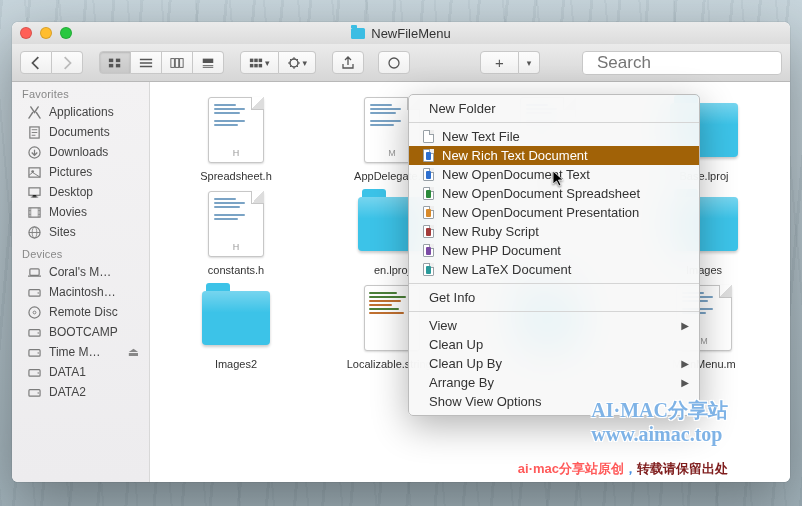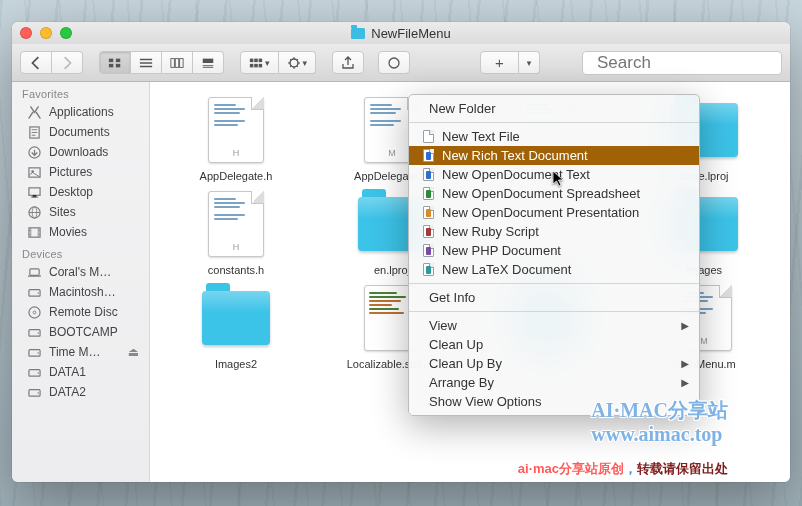--- a/index.html
+++ b/index.html
@@ -271,36 +271,36 @@
             <svg viewBox="0 0 16 14">
               <rect x="2" y="2" width="12" height="8" fill="none" stroke="#7c7c7c" stroke-width="1.3"></rect>
               <path d="M6 10v2h4v-2M4 12h8" stroke="#7c7c7c"></path>
             </svg>
           </span>
           <span>Desktop</span>
         </div>
         <div class="sb-item">
           <span class="ic">
             <svg viewBox="0 0 16 14">
+              <rect x="2" y="2" width="12" height="10" fill="none" stroke="#7c7c7c" stroke-width="1.3"></rect>
+              <path d="M4 2v10M12 2v10M2 5h2M2 9h2M12 5h2M12 9h2" stroke="#7c7c7c" stroke-width="0.8"></path>
+            </svg>
+          </span>
+          <span>Movies</span>
+        </div>
+        <div class="sb-item">
+          <span class="ic">
+            <svg viewBox="0 0 16 14">
               <circle cx="8" cy="7" r="6" fill="none" stroke="#7c7c7c" stroke-width="1.3"></circle>
               <ellipse cx="8" cy="7" rx="2.5" ry="6" fill="none" stroke="#7c7c7c" stroke-width="0.9"></ellipse>
               <path d="M2 7h12" stroke="#7c7c7c"></path>
             </svg>
           </span>
           <span>Sites</span>
         </div>
-        <div class="sb-item">
-          <span class="ic">
-            <svg viewBox="0 0 16 14">
-              <rect x="2" y="2" width="12" height="10" fill="none" stroke="#7c7c7c" stroke-width="1.3"></rect>
-              <path d="M4 2v10M12 2v10M2 5h2M2 9h2M12 5h2M12 9h2" stroke="#7c7c7c" stroke-width="0.8"></path>
-            </svg>
-          </span>
-          <span>Movies</span>
-        </div>
         <div class="sb-section">Devices</div>
         <div class="sb-item">
           <span class="ic">
             <svg viewBox="0 0 16 14">
               <rect x="3" y="3" width="10" height="7" rx="1" fill="none" stroke="#7c7c7c" stroke-width="1.3"></rect>
               <path d="M1 11h14" stroke="#7c7c7c" stroke-width="1.3"></path>
             </svg>
           </span>
           <span>Coral's M…</span>
         </div>
@@ -370,21 +370,21 @@
                   <div class="line w2"></div>
                   <div class="line w3"></div>
                 </div>
                 <div class="lines">
                   <div class="line w2"></div>
                   <div class="line w4"></div>
                 </div>
                 <div class="badge">H</div>
               </div>
             </div>
-            <div class="label">AppDelegate.h</div>
+            <div class="label">Spreadsheet.h</div>
           </div>
           <div class="file">
             <div class="thumb">
               <div class="doc-thumb">
                 <div class="lines">
                   <div class="line w1"></div>
                   <div class="line w2"></div>
                   <div class="line w3"></div>
                 </div>
                 <div class="lines">

